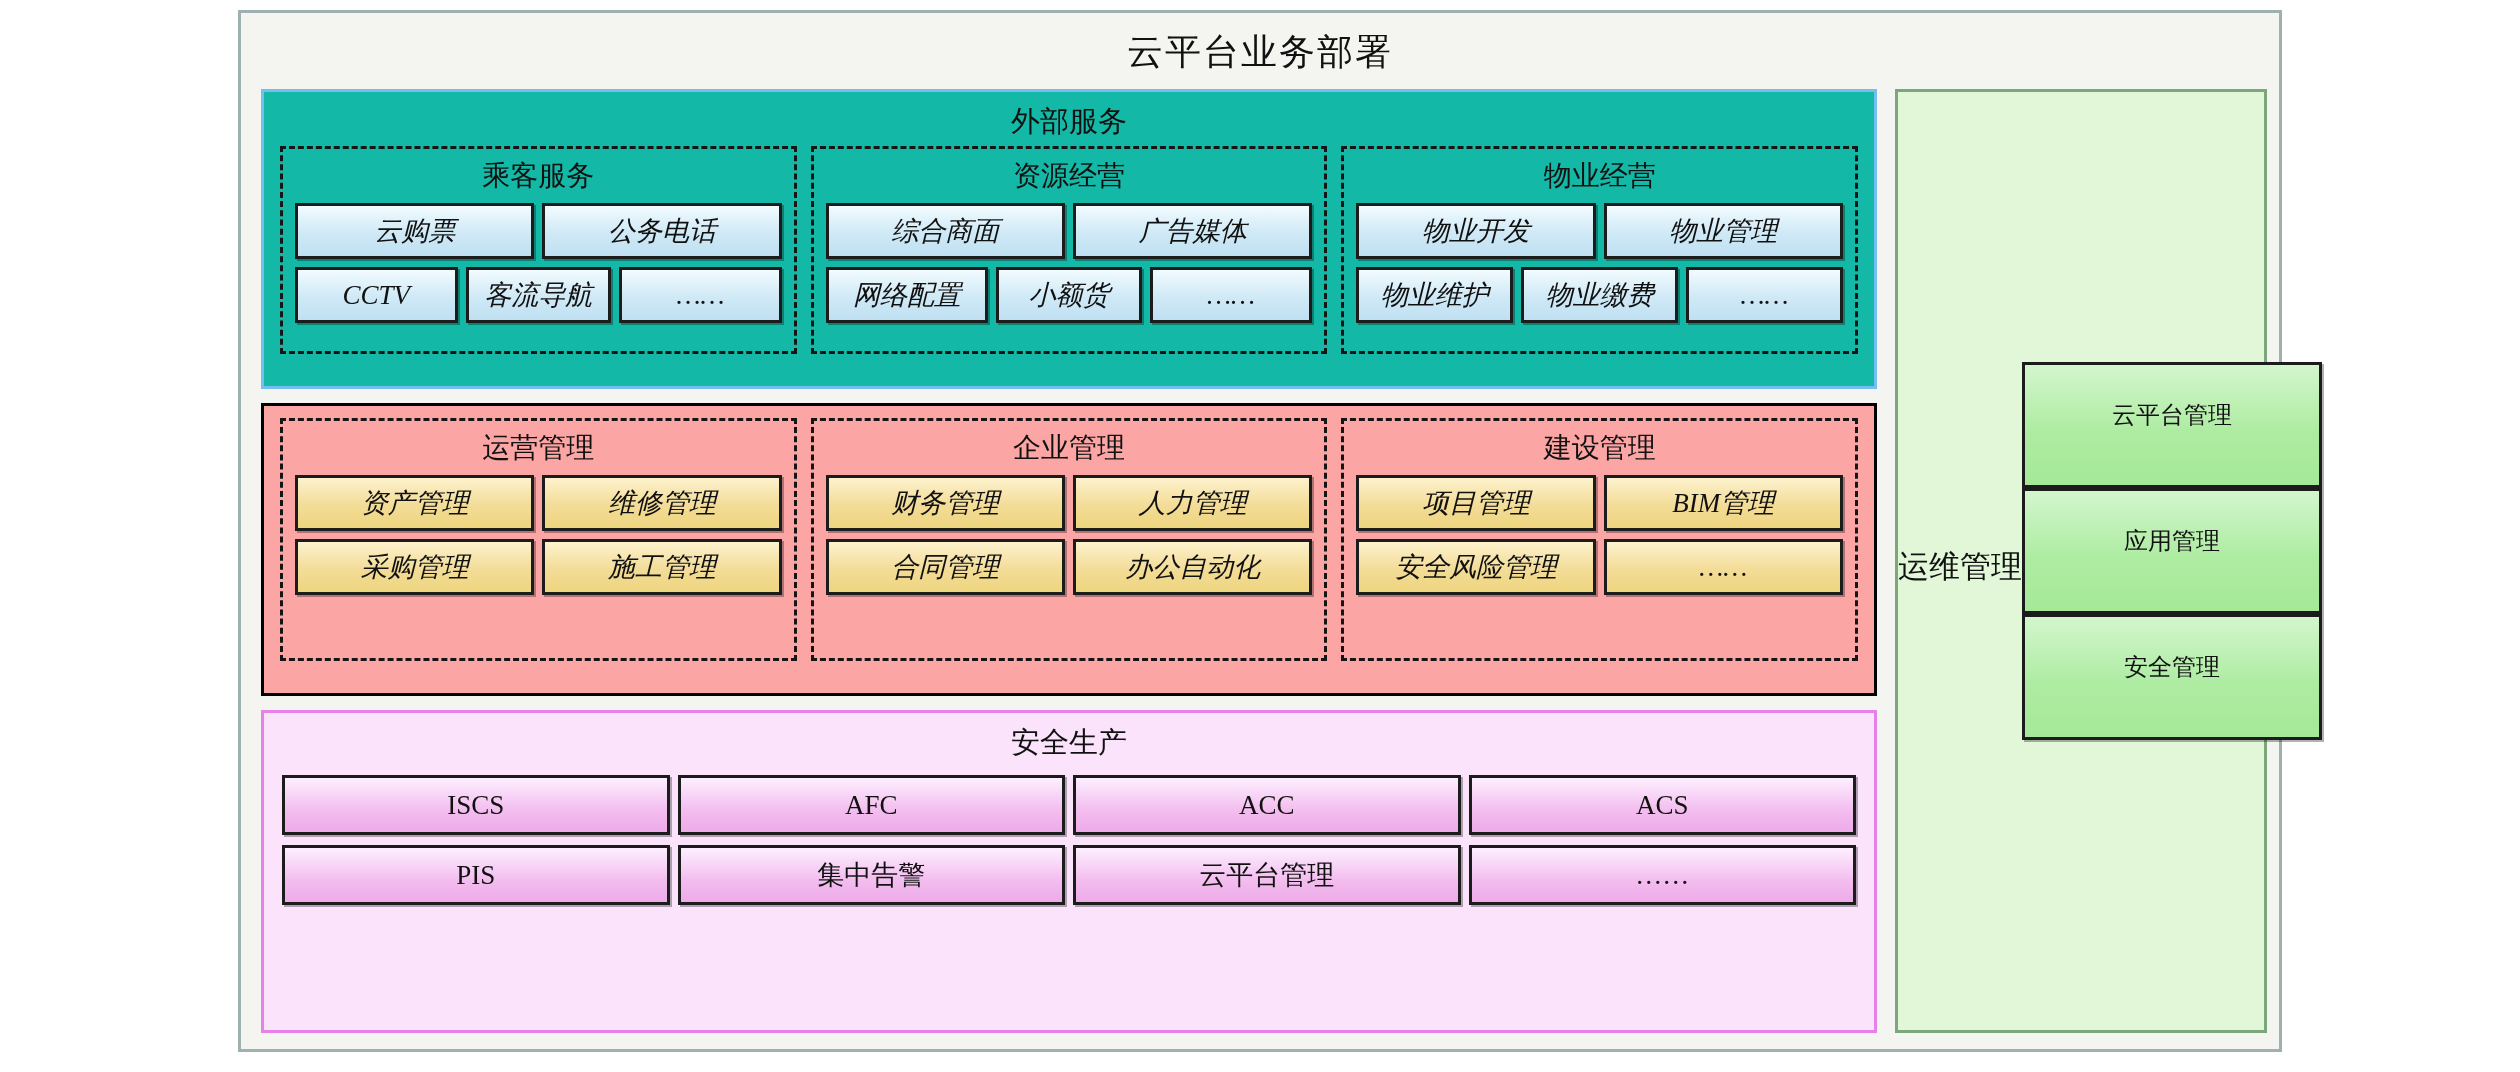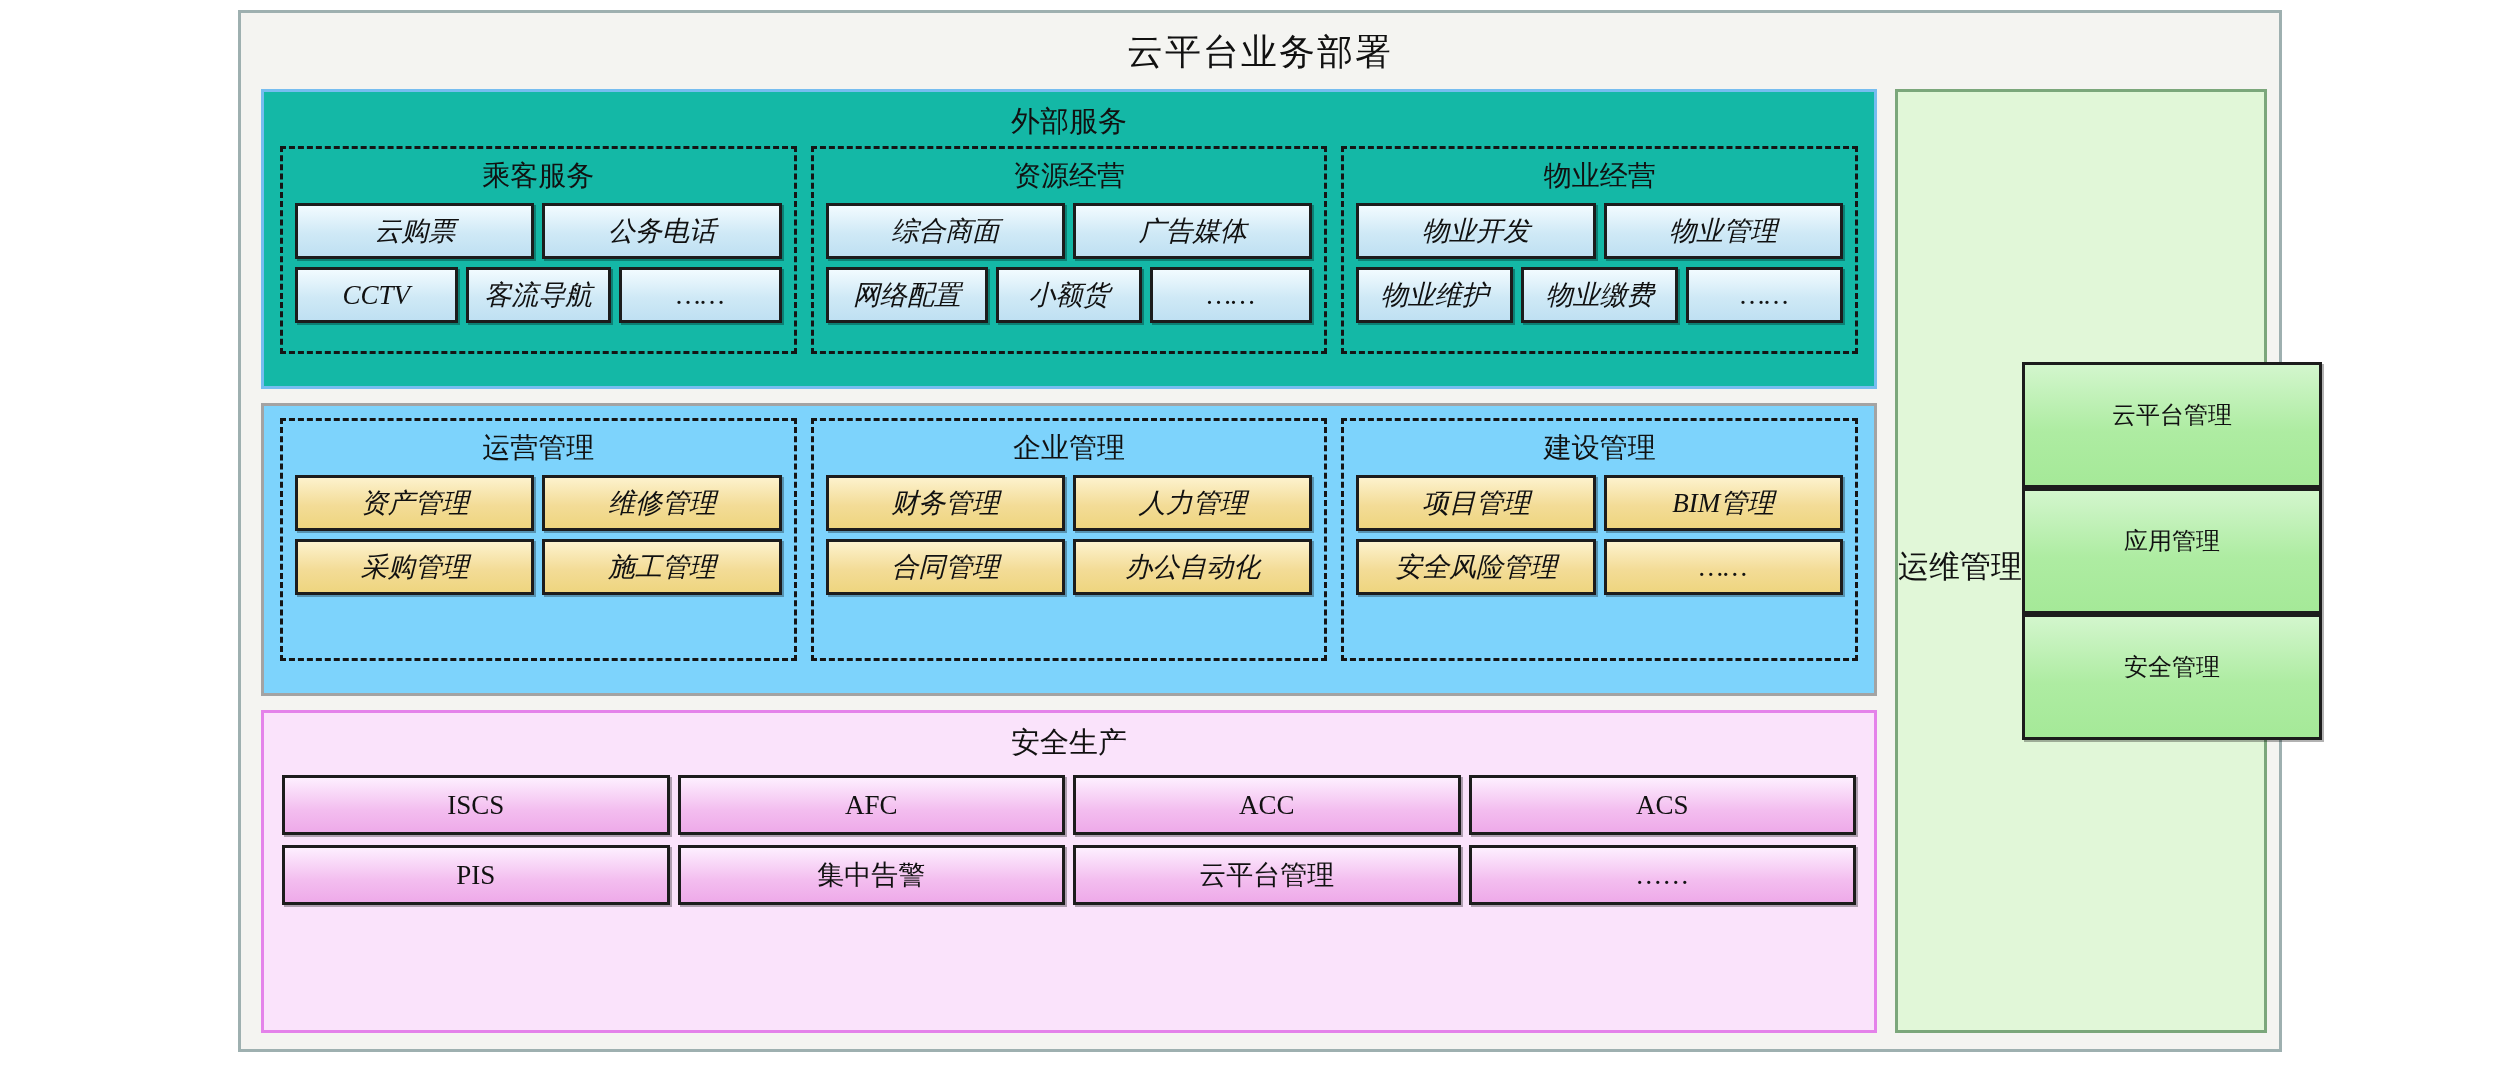--- a/index.html
+++ b/index.html
@@ -77,22 +77,22 @@
     box-sizing: border-box;
     gap: 14px;
   }
 
   .band-external {
     background: #14b8a6;
     border: 3px solid #76bdf0;
     flex: 0 0 300px;
   }
   .band-business {
-    background: #7dd3fc;
-    border: 3px solid #a3a3a3;
+    background: #fca5a5;
+    border: 3px solid #000000;
     flex: 0 0 293px;
   }
   .band-safety {
     background: #fae3fb;
     border: 3px solid #e482ea;
     flex: 1 1 auto;
   }
 
   
   .group {

